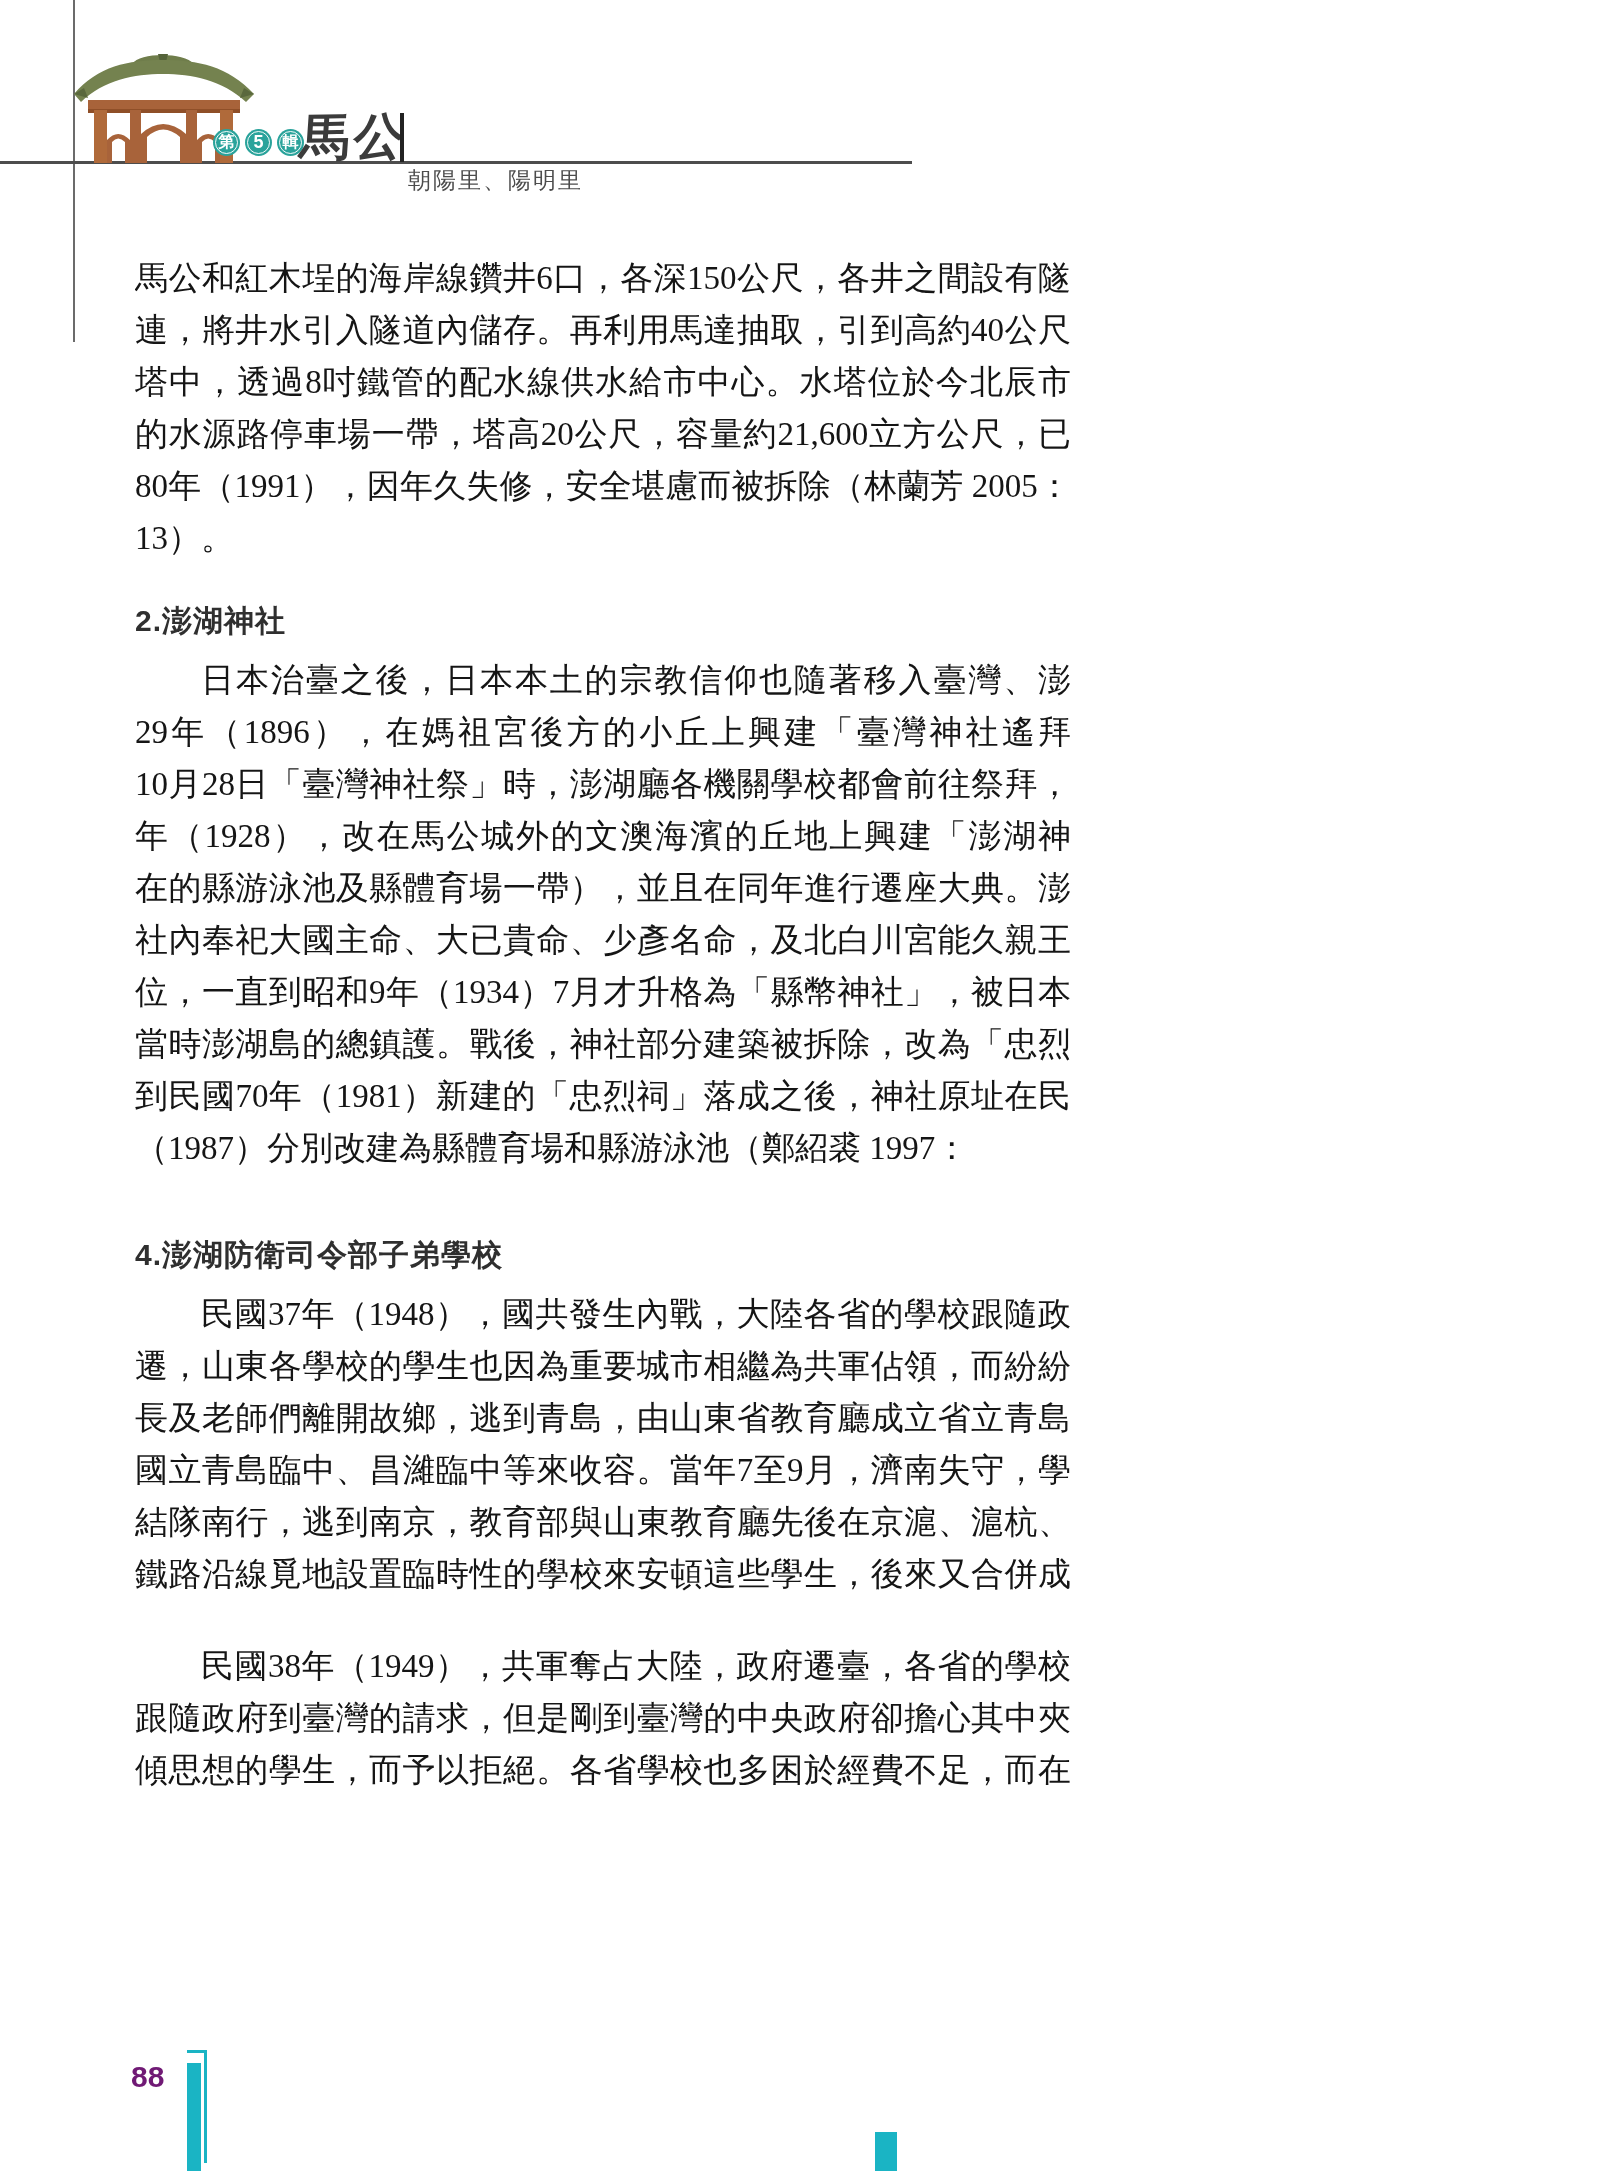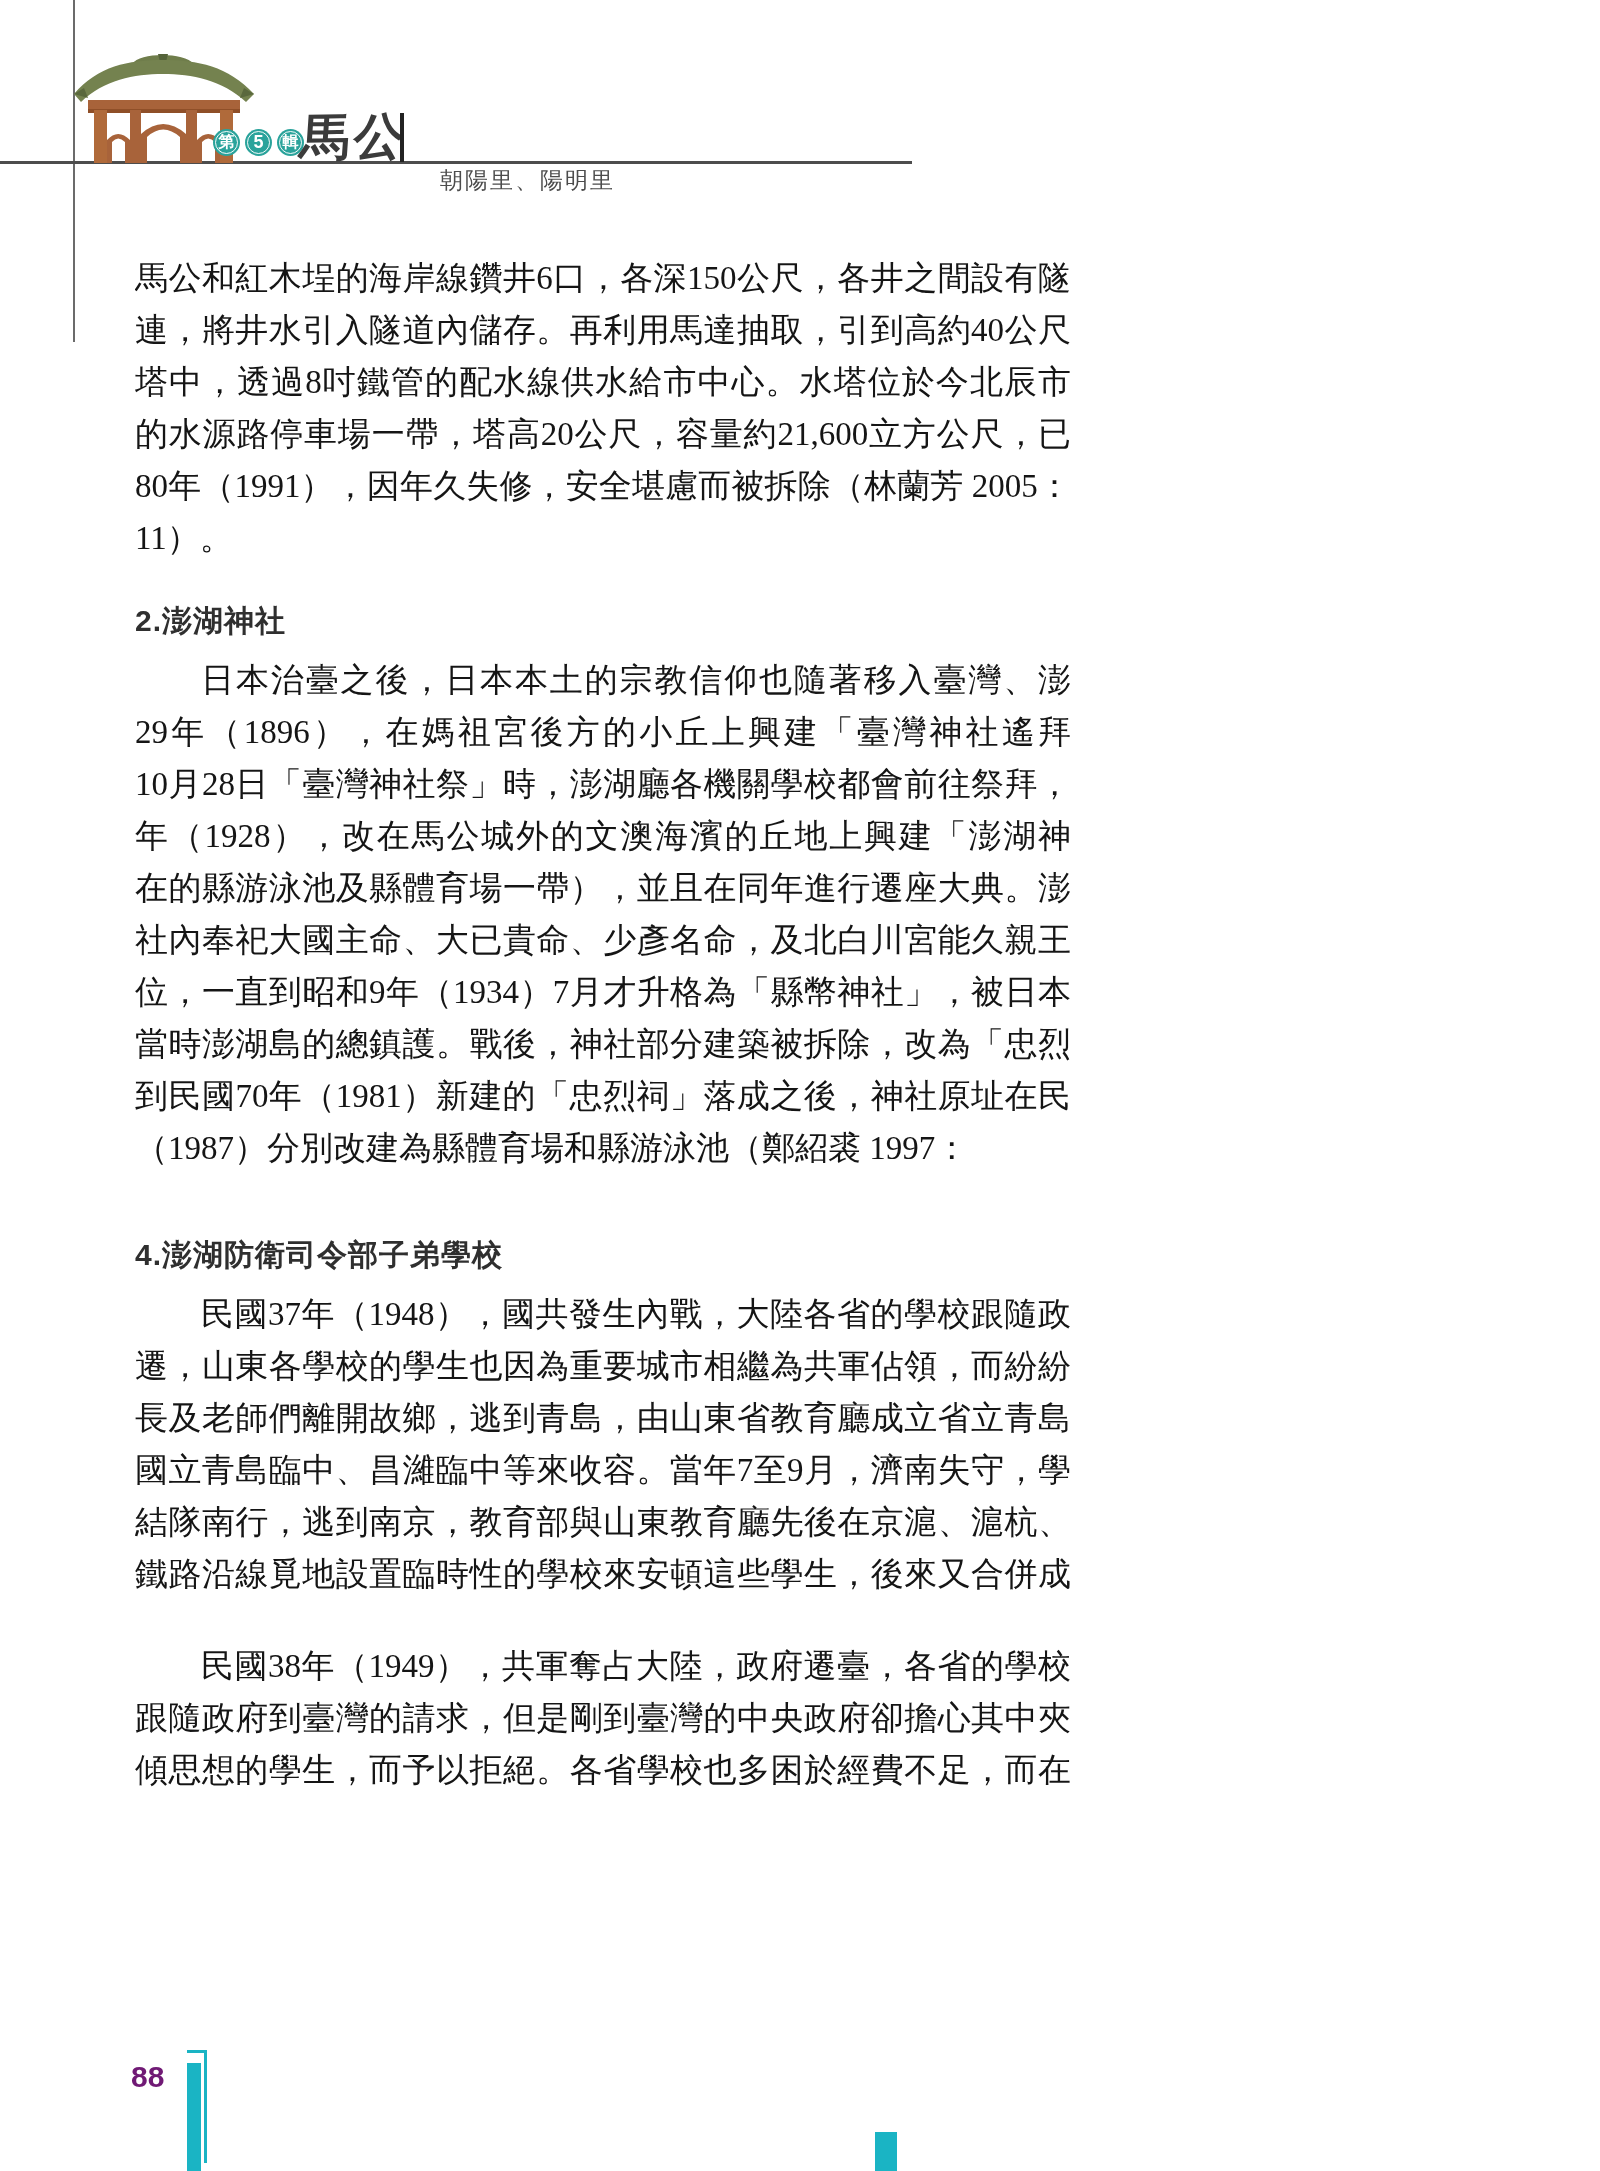--- a/index.html
+++ b/index.html
@@ -27,21 +27,21 @@
   .title-calli {
     position:absolute; left:300px; top:104px; width:100px;
     font-size:50px; font-weight:bold; color:#3b3b3b; letter-spacing:4px;
     transform:skewX(-5deg) rotate(-1deg); white-space:nowrap;
   }
   .title-bar { position:absolute; left:400px; top:113px; width:4px; height:49px; background:#222222; }
 
   .subtitle {
     position:absolute; left:408px; top:165px;
     font-family:"Liberation Sans","DejaVu Sans",sans-serif;
-    font-size:23px; color:#4c4c4c; letter-spacing:2px; white-space:nowrap;margin-left:32px;
+    font-size:23px; color:#4c4c4c; letter-spacing:2px; white-space:nowrap;
   }
 
   
   .content { position:absolute; left:135px; top:252px; width:936px; }
   .body-line {
     font-size:33px; height:52px; line-height:52px; color:#151515;
     overflow:hidden;
   }
   .fill   { text-align:justify; text-align-last:justify; }
   .indent { padding-left:66px; }
@@ -108,21 +108,21 @@
   <div class="subtitle">朝陽里、陽明里</div>
 
   <div class="content">
 
     <div class="para">
       <div class="body-line fill">馬公和紅木埕的海岸線鑽井6口，各深150公尺，各井之間設有隧道相</div>
       <div class="body-line fill">連，將井水引入隧道內儲存。再利用馬達抽取，引到高約40公尺的水</div>
       <div class="body-line fill">塔中，透過8吋鐵管的配水線供水給市中心。水塔位於今北辰市場東側</div>
       <div class="body-line fill">的水源路停車場一帶，塔高20公尺，容量約21,600立方公尺，已於民國</div>
       <div class="body-line fill">80年（1991），因年久失修，安全堪慮而被拆除（林蘭芳 2005：11～</div>
-      <div class="body-line">11）。</div>
+      <div class="body-line">13）。</div>
     </div>
 
     <h2 class="heading h2">2.澎湖神社</h2>
 
     <div class="para after-heading">
       <div class="body-line fill indent">日本治臺之後，日本本土的宗教信仰也隨著移入臺灣、澎湖，明治</div>
       <div class="body-line fill">29年（1896），在媽祖宮後方的小丘上興建「臺灣神社遙拜所」，每年</div>
       <div class="body-line fill">10月28日「臺灣神社祭」時，澎湖廳各機關學校都會前往祭拜，昭和3</div>
       <div class="body-line fill">年（1928），改在馬公城外的文澳海濱的丘地上興建「澎湖神社」（現</div>
       <div class="body-line fill">在的縣游泳池及縣體育場一帶），並且在同年進行遷座大典。澎湖神</div>

